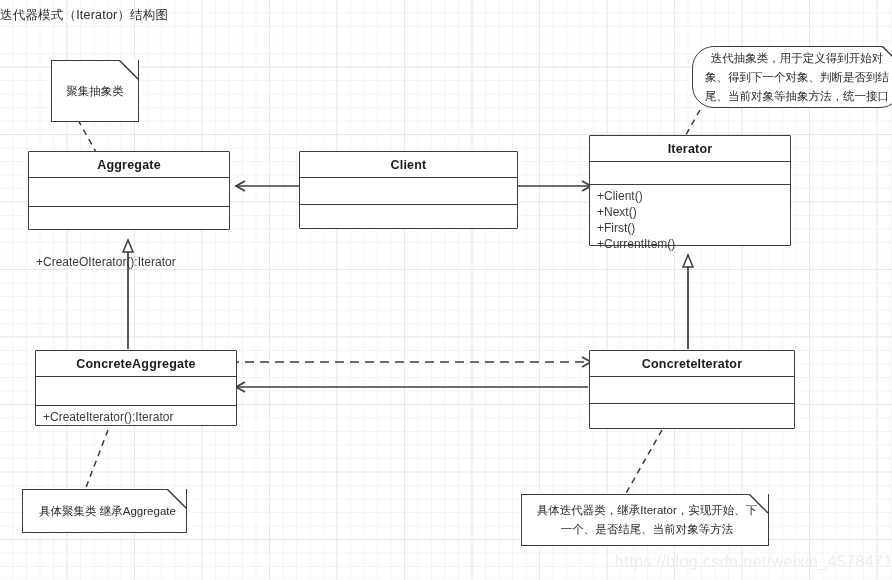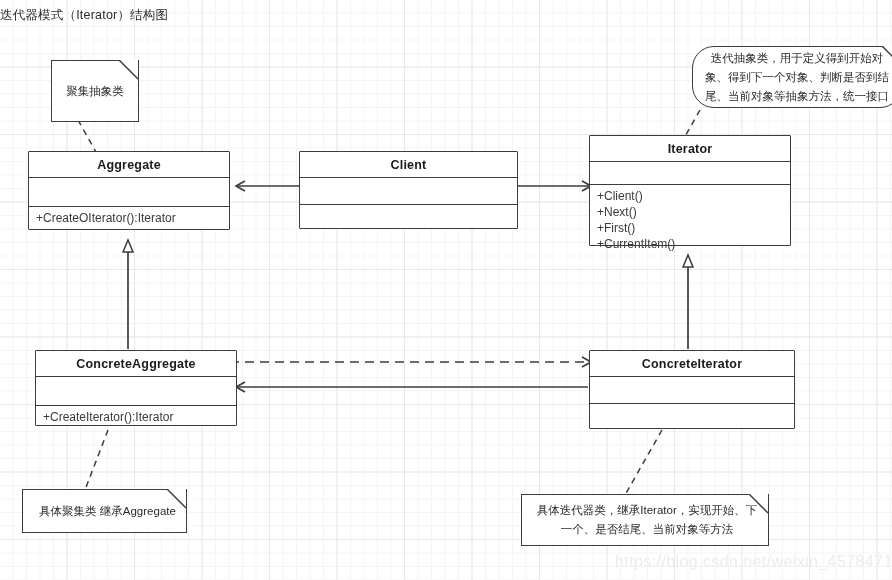--- a/index.html
+++ b/index.html
@@ -204,21 +204,21 @@
     <svg width="20" height="20" style="position:absolute; right:-1px; top:-1px;">
       <path d="M0,0 L19,19 L19,0 Z" fill="#ffffff"></path>
       <path d="M0,0 L19,19" stroke="#3c3c3c" stroke-width="1.5" fill="none"></path>
     </svg>
     <span class="note-text">具体迭代器类，继承Iterator，实现开始、下一个、是否结尾、当前对象等方法</span>
   </div>
 
   <div class="uml-class" style="left:28px; top:151px; width:202px; height:79px;">
     <div class="uml-name" style="height:26px;">Aggregate</div>
     <div class="uml-attrs" style="height:29px;"></div>
-    <div class="uml-ops" style="height:24px;">
+    <div class="uml-ops" style="height:24px;margin-top:44px;">
       <div class="op-line">+CreateOIterator():Iterator</div>
     </div>
   </div>
 
   <div class="uml-class" style="left:299px; top:151px; width:219px; height:78px;">
     <div class="uml-name" style="height:26px;">Client</div>
     <div class="uml-attrs" style="height:27px;"></div>
     <div class="uml-ops" style="height:23px;"></div>
   </div>
 

